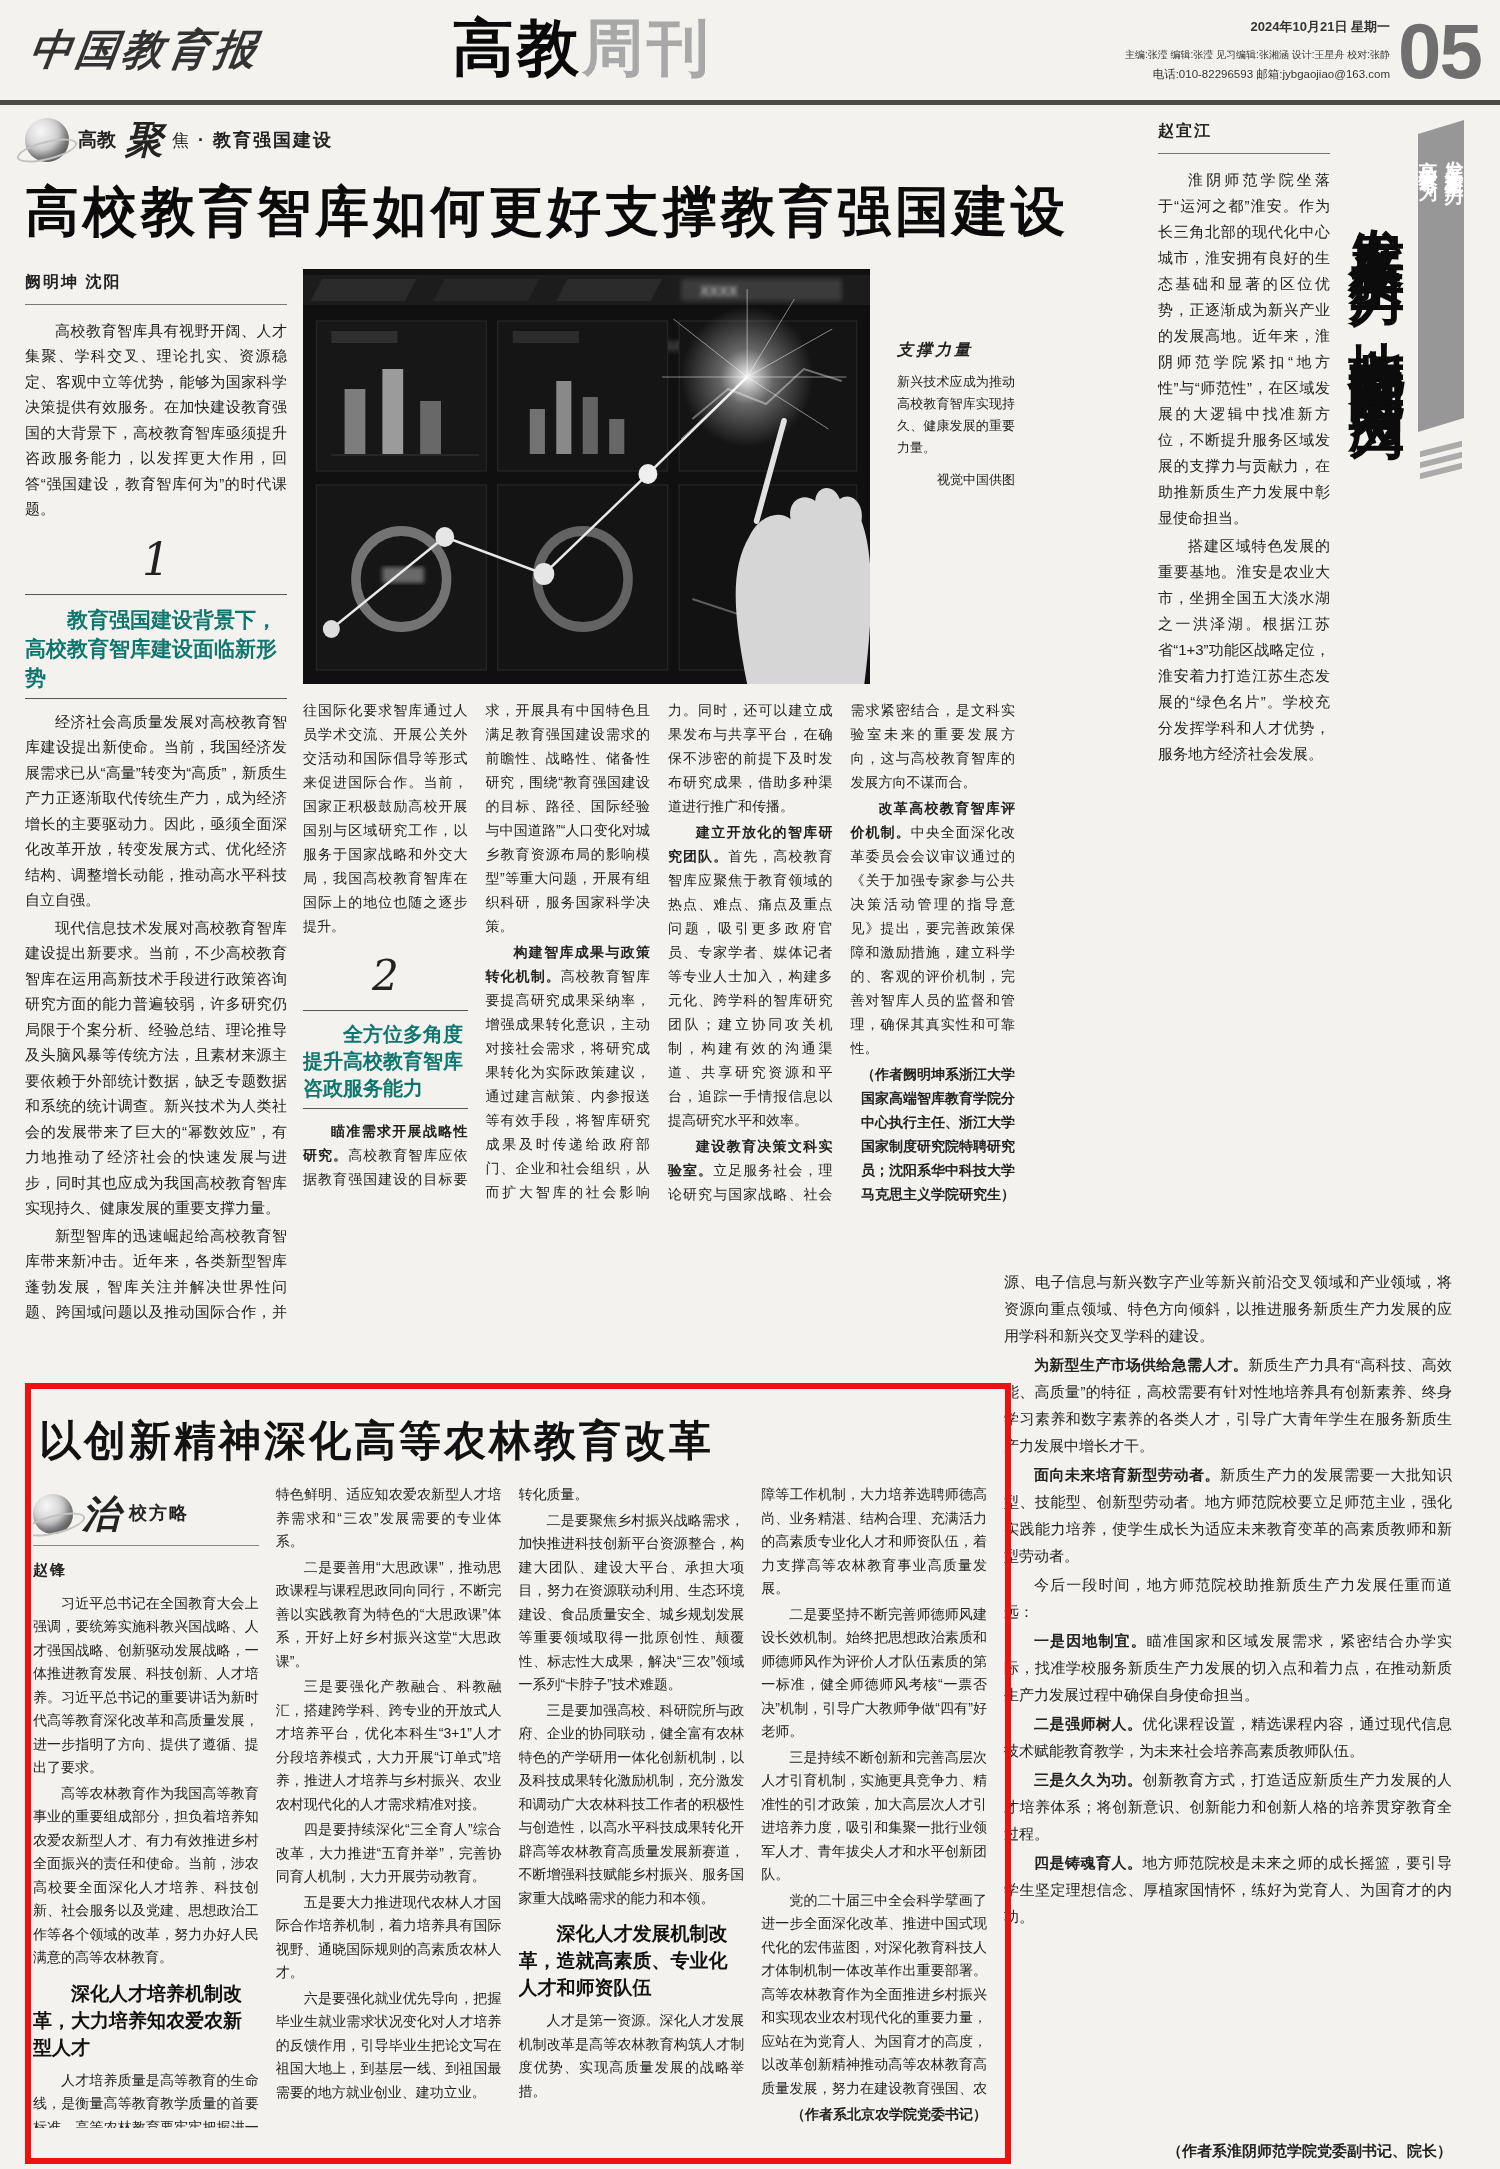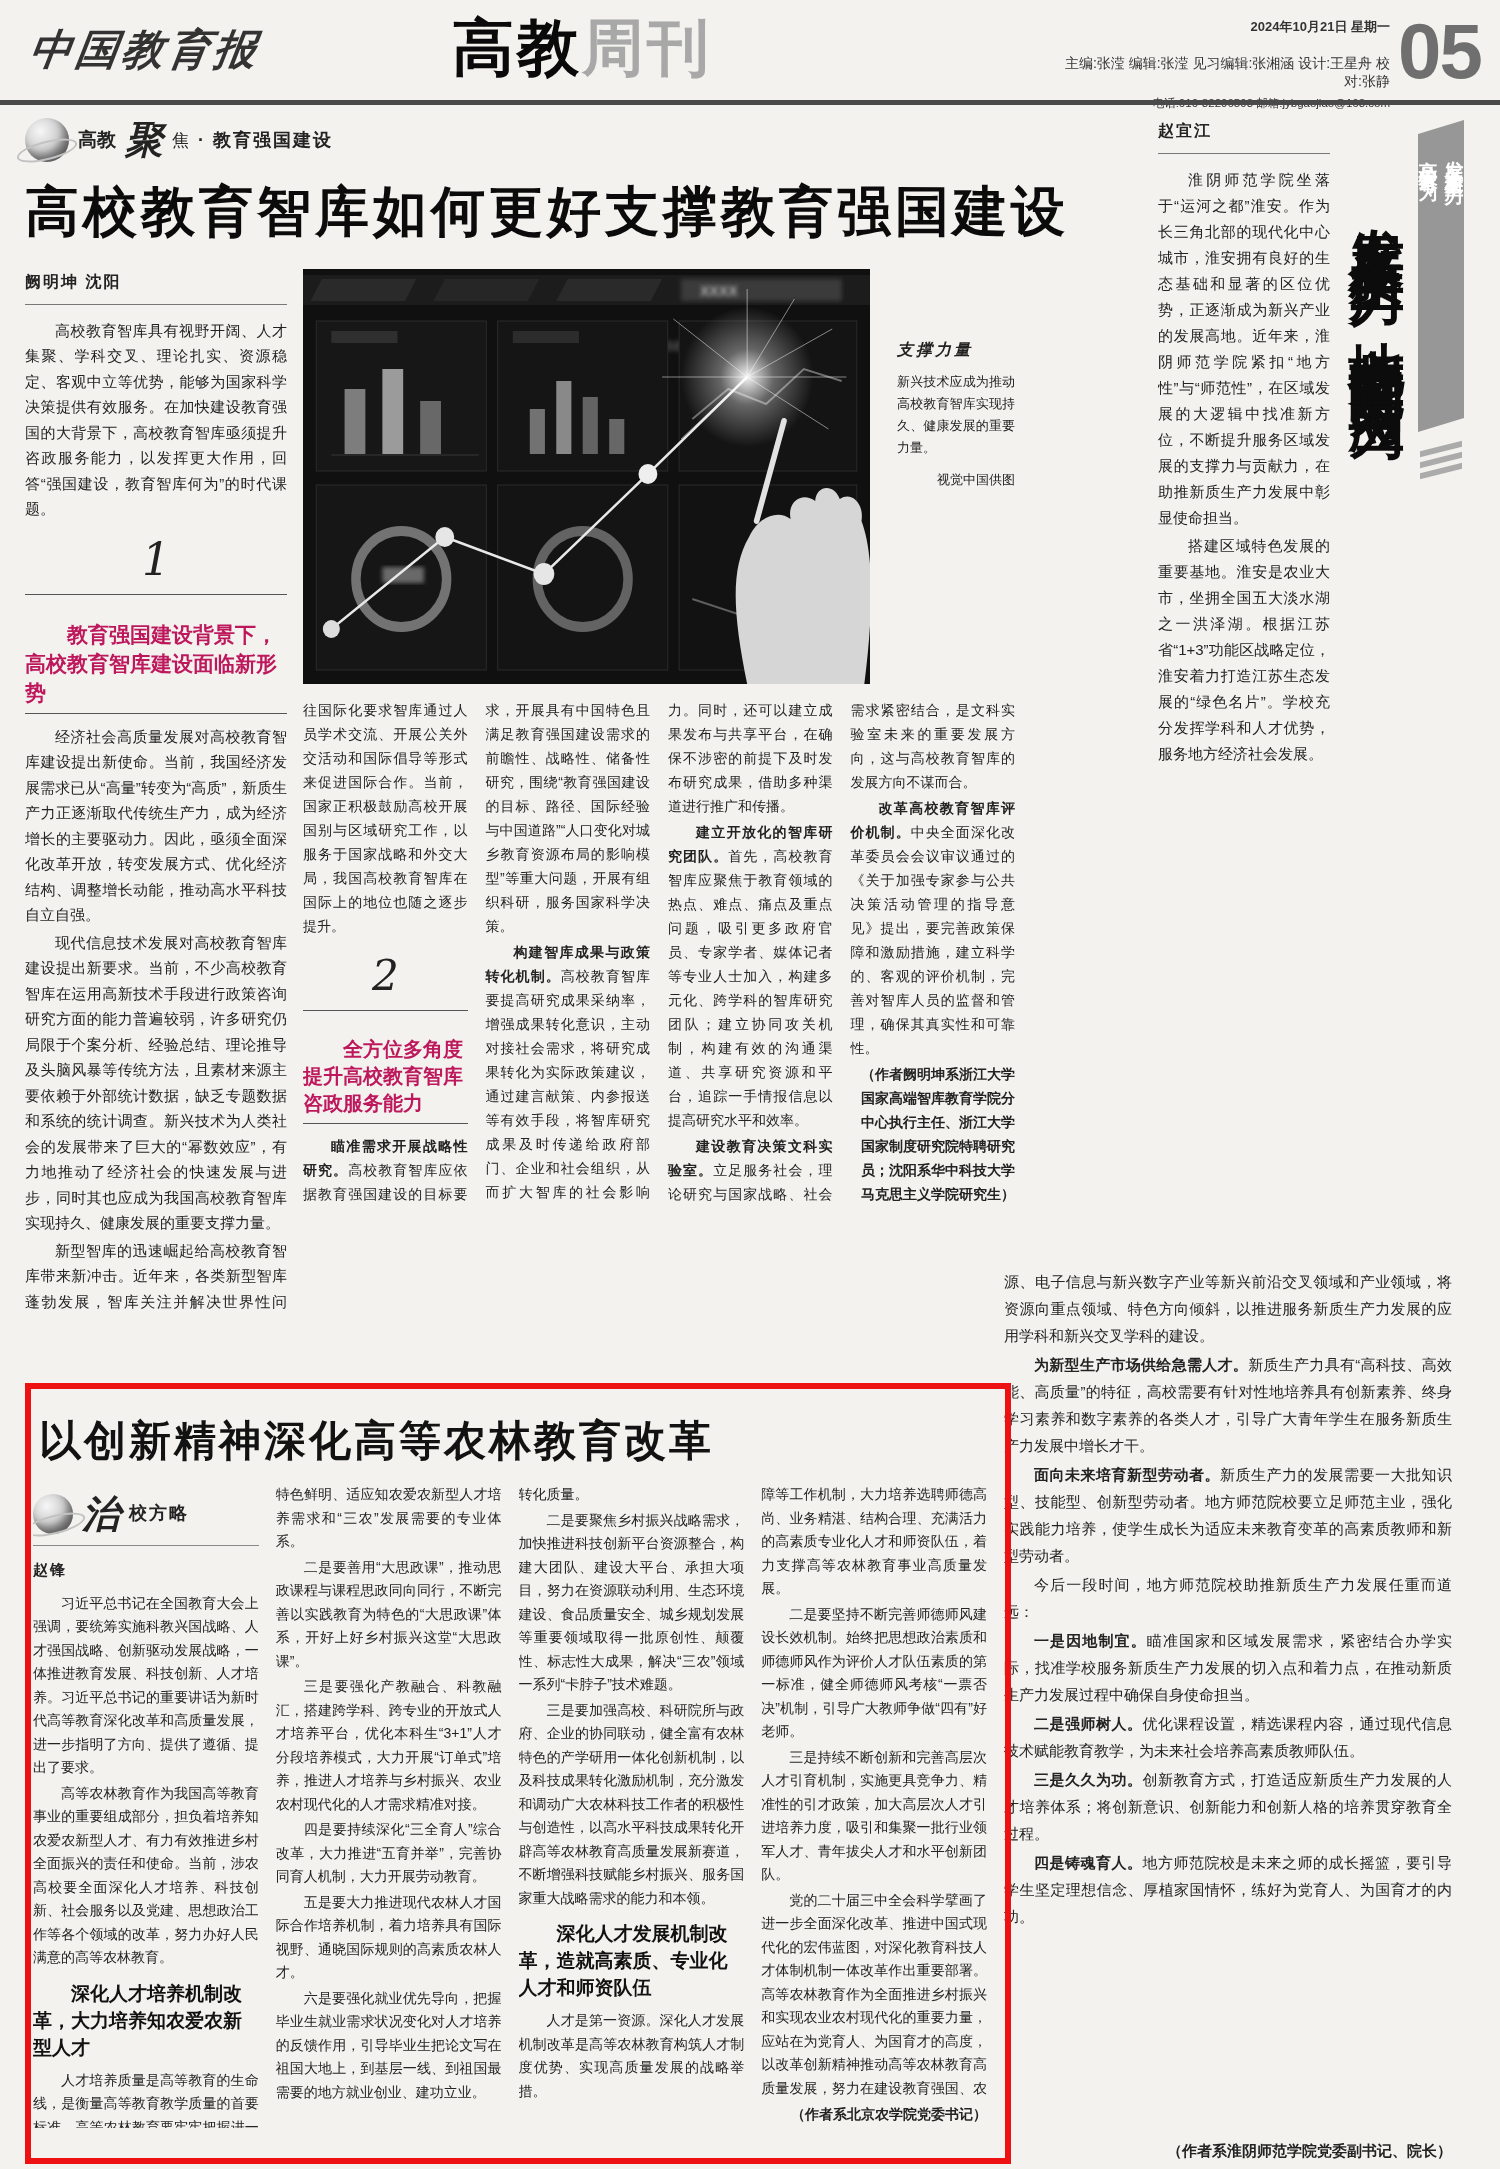--- a/index.html
+++ b/index.html
@@ -7,33 +7,33 @@
        font-family:"Liberation Sans","DejaVu Sans",sans-serif;overflow:hidden;}
   
   #header{position:absolute;left:0;top:0;width:1500px;height:100px;}
   .masthead{position:absolute;left:30px;top:22px;font-family:"DejaVu Serif",serif;
             font-style:italic;font-weight:700;font-size:42px;color:#333;transform:skewX(-8deg);letter-spacing:4px;}
   .sec-title{position:absolute;left:452px;top:6px;font-size:62px;font-weight:900;letter-spacing:3px;white-space:nowrap;}
   .sec-title .t1{color:#0a0a0a;}
   .sec-title .t2{color:#a8a8a8;}
   .hdr-info{position:absolute;left:1050px;top:18px;width:340px;text-align:right;color:#333;}
   .hdr-date{font-size:13px;font-weight:700;}
-  .hdr-staff{font-size:14px;margin-top:19px;}
+  .hdr-staff{font-size:10px;margin-top:12px;}
   .hdr-contact{font-size:11.5px;margin-top:5px;}
   .page-num{position:absolute;left:1398px;top:6px;font-size:78px;font-weight:900;color:#6f6f6f;letter-spacing:-2px;}
   #header-rule{position:absolute;left:0;top:100px;width:1500px;height:5px;background:#4a4a4a;}
   
   p{margin:0 0 2px 0;text-align:justify;text-indent:2em;}
   p.cont{text-indent:0;}
   p.attr{font-weight:700;text-indent:0;text-align:right;}
   b{font-weight:700;}
   .byline{font-size:16px;font-weight:700;border-bottom:1px solid #777;padding-bottom:9px;margin-bottom:13px;letter-spacing:2px;}
   .secmark{margin:14px 0 10px 0;border-bottom:1px solid #555;padding-bottom:2px;}
   .secnum{font-family:"DejaVu Serif",serif;font-style:italic;font-size:44px;text-align:center;line-height:48px;color:#222;}
-  .sechead{font-size:21px;font-weight:900;line-height:29px;text-indent:2em;color:#be185d;margin:10px 0 4px 0;border-top:1px solid #555;padding-top:25px;}
+  .sechead{font-size:21px;font-weight:900;line-height:29px;text-indent:2em;color:#0f766e;margin:10px 0 4px 0;border-top:1px solid #555;padding-top:10px;}
   .bh{font-size:19px;font-weight:800;line-height:27px;text-indent:2em;color:#111;margin:10px 0 8px 0;}
   
   #main{position:absolute;left:25px;top:112px;width:990px;height:1258px;}
   .badge-row{display:flex;align-items:center;gap:9px;height:56px;}
   .globe{width:44px;height:44px;border-radius:50%;flex:none;position:relative;
          background:radial-gradient(circle at 35% 30%,#f7f7f7,#cfcfcf 45%,#8d8d8d 78%,#6e6e6e);
          box-shadow:inset -5px -7px 9px rgba(0,0,0,.35);}
   .globe::after{content:'';position:absolute;left:-9px;top:52%;width:58px;height:15px;border:2px solid #c2c2c2;
                 border-radius:50%;transform:rotate(-14deg);}
   .badge-pre{font-size:19px;font-weight:900;}

